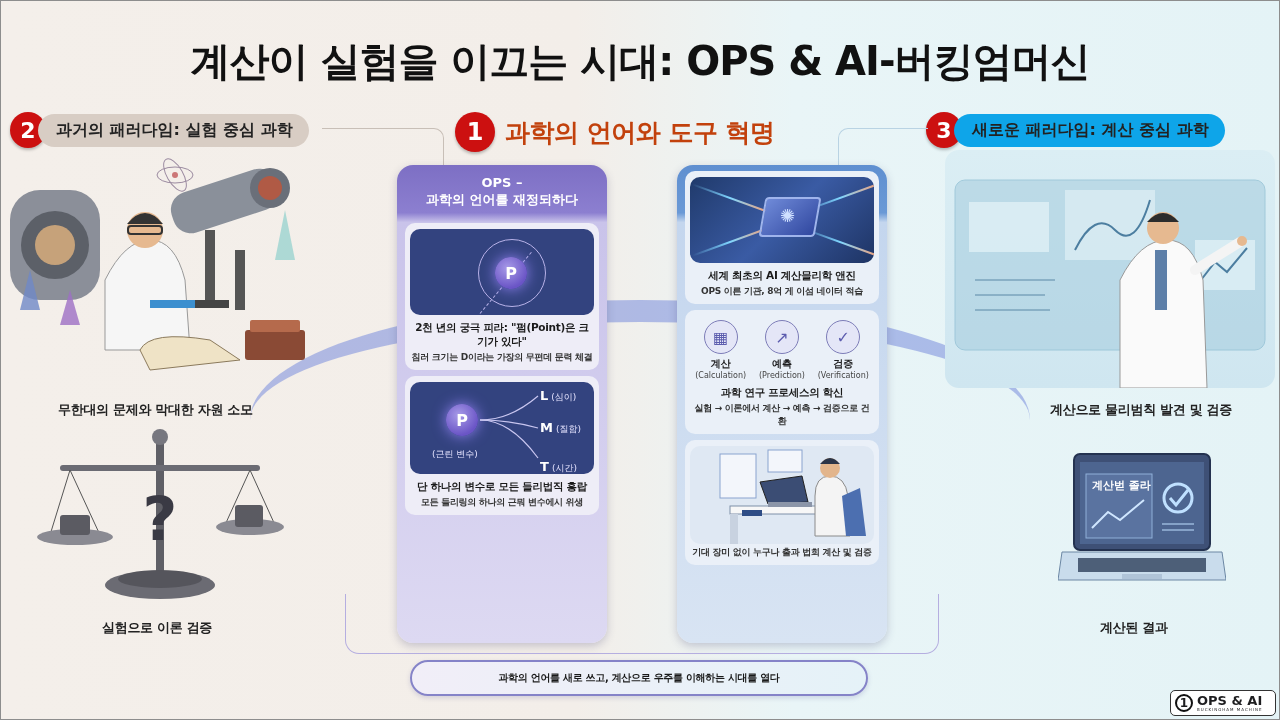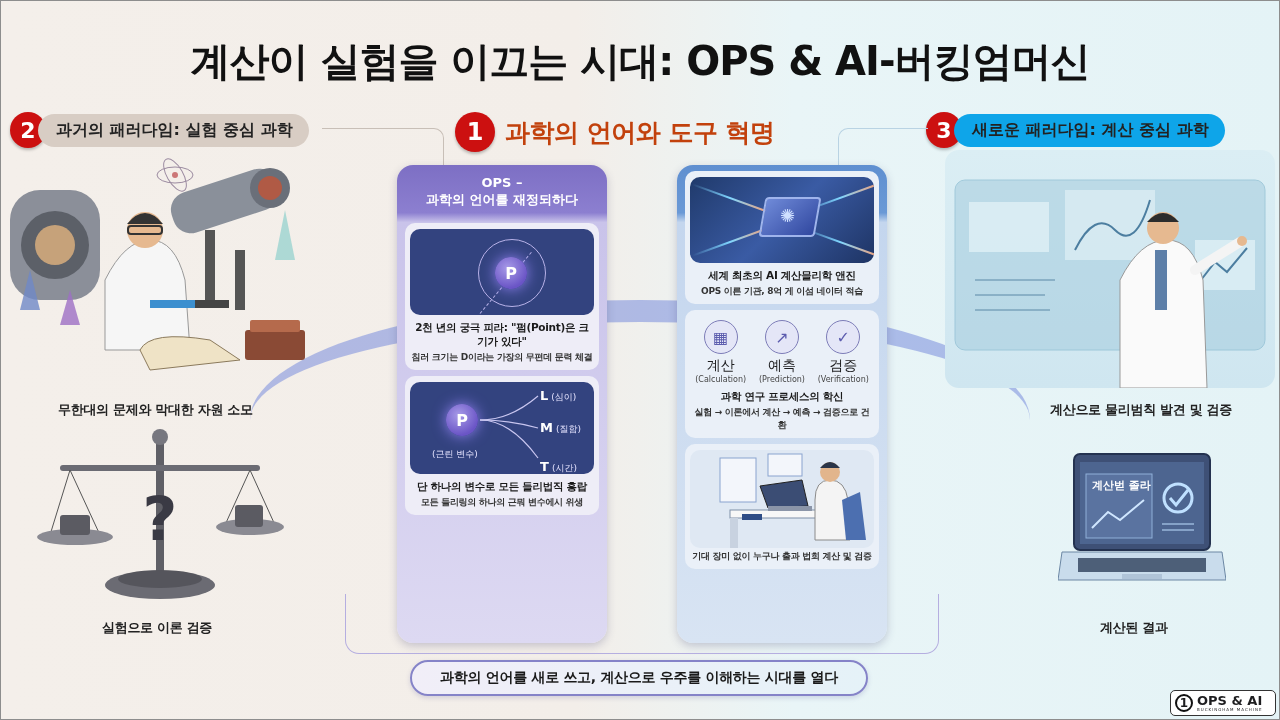--- a/index.html
+++ b/index.html
@@ -100,39 +100,39 @@
     transform:skewX(-10deg); border-radius:4px;
   }
   .trace { position:absolute; height:2px; background:linear-gradient(90deg,rgba(110,220,255,0),#7fd6ff,#f4a078); }
 
   .icon-row { display:flex; justify-content:space-around; align-items:flex-start; width:184px; margin-top:4px; }
   .icon-cell { display:flex; flex-direction:column; align-items:center; width:60px; }
   .icon-circle {
     width:34px; height:34px; border-radius:50%; border:1.5px solid #7d7db8; background:#e4e6f7;
     display:flex; align-items:center; justify-content:center; font-size:16px; color:#5c5cae;
   }
-  .icon-name { font-size:14px; font-weight:normal; margin-top:3px;text-align:right; }
+  .icon-name { font-size:10px; font-weight:bold; margin-top:3px;text-align:right; }
   .icon-en { font-size:8px; color:#444; }
 
   .desk-box { height:98px; background:#dfe8f3; }
 
   
   .illus { position:absolute; border-radius:14px; }
   .side-caption { position:absolute; font-size:13px; font-weight:bold; color:#222; letter-spacing:-0.3px; }
 
   .bottom-frame {
     position:absolute; left:345px; top:594px; width:594px; height:60px;
     border:1.5px solid #b5aee0; border-top:none; border-radius:0 0 14px 14px;
   }
   .bottom-banner {
     position:absolute; left:410px; top:660px; width:458px; height:36px;
     border:2px solid #8583c8; border-radius:18px;
     background:linear-gradient(90deg,#f1eef8,#e5f2f8);
     display:flex; align-items:center; justify-content:center;
-    font-size:14px; font-weight:bold; color:#1a1a1a; letter-spacing:-0.3px;
+    font-size:10px; font-weight:bold; color:#1a1a1a; letter-spacing:-0.3px;
     box-shadow:0 2px 5px rgba(80,80,150,0.2);
   }
   .logo {
     position:absolute; left:1170px; top:690px; width:106px; height:26px;
     border:1.5px solid #333; border-radius:5px; background:#fff;
     display:flex; align-items:center; padding-left:4px;
   }
   .logo .ring { width:18px; height:18px; border:2px solid #111; border-radius:50%; font-size:12px; font-weight:bold; display:flex; align-items:center; justify-content:center; }
   .logo .txt { margin-left:4px; display:flex; flex-direction:column; line-height:1; }
   .logo .big { font-size:13px; font-weight:bold; }

